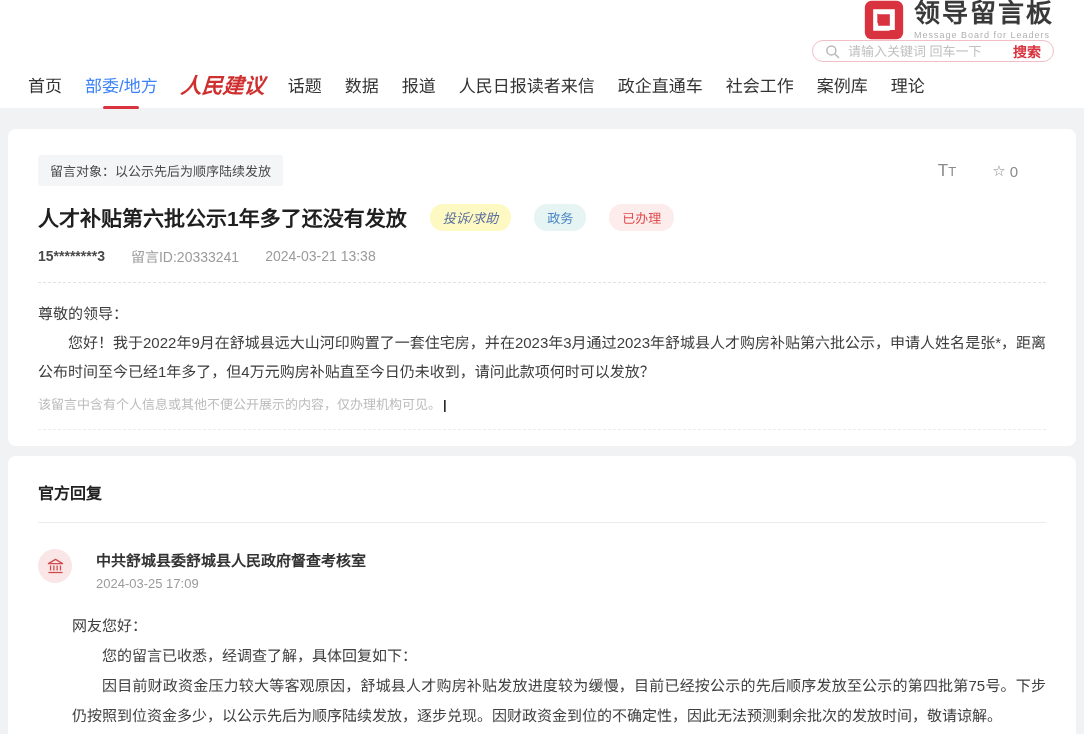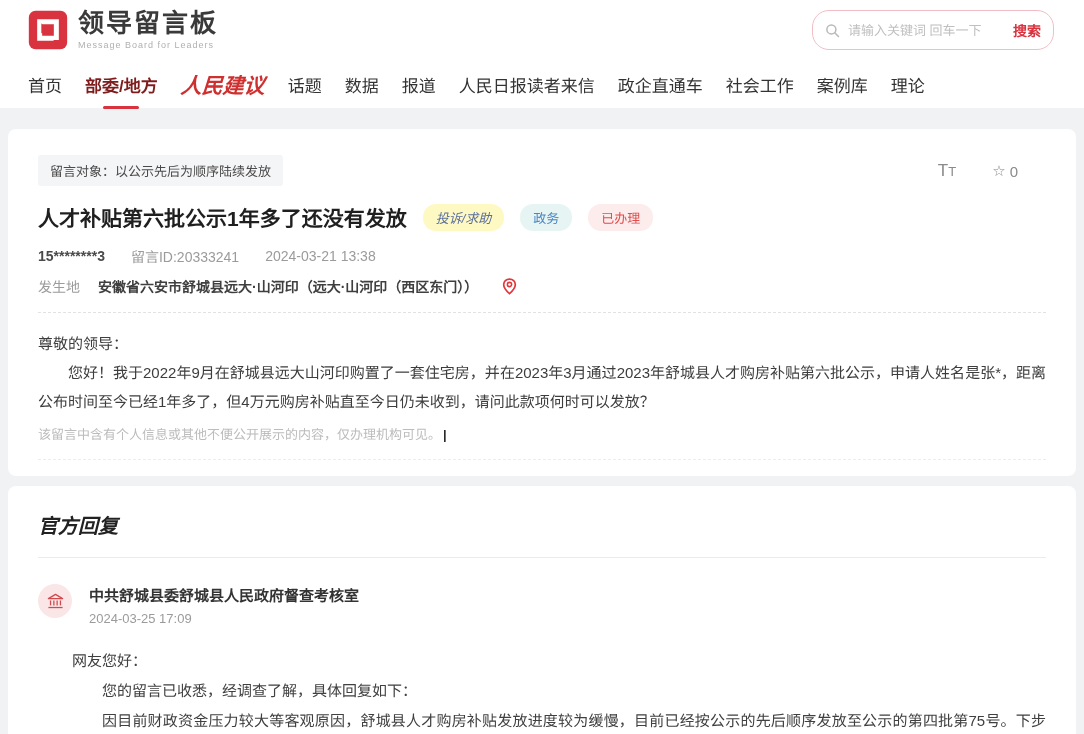--- a/index.html
+++ b/index.html
@@ -5,22 +5,23 @@
   * { margin: 0; padding: 0; box-sizing: border-box; }
   html, body { width: 1084px; height: 734px; overflow: hidden; }
   body {
     font-family: "Liberation Sans", "DejaVu Sans", sans-serif;
     background: #f1f2f4;
     color: #333;
   }
   
   .header {
     height: 60px; background: #fff;
-    display: flex; align-items: center; justify-content: space-between;
+    display: flex; align-items: flex-end; justify-content: space-between;
     padding: 0 30px 0 28px;
+    flex-direction: column;
   }
   .logo { display: flex; align-items: center; gap: 10px; }
   .logo-icon { width: 40px; height: 40px; flex: none; }
   .logo-text .cn { font-size: 26px; font-weight: bold; color: #3a3a3a; letter-spacing: 2px; line-height: 1; }
   .logo-text .en { font-size: 9px; color: #b0b0b0; letter-spacing: 1px; margin-top: 4px; }
   .searchbox {
     width: 242px; height: 40px; border: 1px solid #f2bec6; border-radius: 17px;
     display: flex; align-items: center; padding: 0 12px 0 12px; background: #fff;
   }
   .searchbox input {
@@ -29,21 +30,21 @@
   }
   .searchbox input::placeholder { color: #c0c0c0; }
   .search-btn { color: #d9333f; font-size: 14px; font-weight: bold; background: none; border: none; cursor: pointer; font-family: inherit; }
   .search-glass { margin-right: 8px; display: flex; align-items: center; }
   
   .nav {
     height: 48px; background: #fff; display: flex; align-items: center;
     padding: 0 28px; gap: 23px;
   }
   .nav-item { font-size: 17px; color: #333; text-decoration: none; position: relative; cursor: pointer; white-space: nowrap; }
-  .nav-item.active { color: #7f1d1d; font-weight: bold; }
+  .nav-item.active { color: #3b82f6; font-weight: normal; }
   .nav-item.active::after {
     content: ""; position: absolute; left: 50%; transform: translateX(-50%);
     bottom: -12px; width: 36px; height: 3px; background: #d9333f; border-radius: 2px;
   }
   .nav-item.special {
     color: #cf2f2f; font-weight: bold; font-style: italic;
     font-family: "Liberation Serif", "DejaVu Serif", serif;
     font-size: 21px; transform: skewX(-4deg);
   }
   
@@ -52,43 +53,43 @@
   .card-reply { margin-top: 10px; padding: 24px 30px 30px 30px; min-height: 280px; }
   
   .target-badge {
     display: inline-block; background: #f4f5f7; color: #4a4a4a;
     font-size: 13px; padding: 6px 12px; border-radius: 3px;
   }
   .top-tools { position: absolute; top: 32px; right: 58px; display: flex; align-items: center; gap: 36px; color: #8a8a8a; }
   .tool-font { font-size: 17px; cursor: pointer; }
   .tool-font .small-t { font-size: 13px; }
   .tool-star { font-size: 15px; cursor: pointer; display: flex; align-items: center; gap: 4px; }
-  .title-row { margin-top: 16px; display: flex; align-items: center; gap: 16px; flex-wrap: nowrap; }
+  .title-row { margin-top: 16px; display: flex; align-items: center; gap: 23px; flex-wrap: nowrap; }
   .msg-title { font-size: 21px; font-weight: bold; color: #1f1f1f; }
   .tag { font-size: 13px; padding: 4px 13px; border-radius: 13px; white-space: nowrap; }
   .tag-complaint { background: #fef9c3; color: #5a6f9e; font-style: italic; }
   .tag-gov { background: #e6f5f3; color: #4b86c4; }
   .tag-done { background: #fdecec; color: #e04b4b; }
   .meta-row { margin-top: 14px; display: flex; align-items: center; gap: 26px; font-size: 14px; }
   .meta-user { font-weight: bold; color: #4a4a4a; }
   .meta-gray { color: #9b9b9b; }
   .loc-row { margin-top: 10px; display: flex; align-items: center; gap: 18px; font-size: 14px; }
   .loc-label { color: #9b9b9b; }
   .loc-value { font-weight: bold; color: #3f3f3f; }
   .loc-pin { margin-left: 6px; display: flex; align-items: center; }
   .dashed-sep { border: none; border-top: 1px dashed #e2e2e2; margin-top: 16px; }
   .msg-body { margin-top: 16px; font-size: 15px; color: #3d3d3d; line-height: 29px; text-align: justify; }
   .msg-body .indent { text-indent: 2em; }
   .privacy-note { margin-top: 8px; font-size: 13px; color: #bcbcbc; }
   .cursor-bar { color: #2b2b2b; font-weight: bold; margin-left: 2px; }
   .faint-sep { border: none; border-top: 1px dashed #ededed; margin-top: 16px; }
   
-  .reply-header { font-size: 20px; font-weight: bold; color: #222; font-style: italic; }
+  .reply-header { font-size: 16px; font-weight: bold; color: #222; }
   .solid-sep { border: none; border-top: 1px solid #ebebeb; margin-top: 18px; }
-  .reply-org { margin-top: 26px; display: flex; align-items: flex-start; gap: 17px; }
+  .reply-org { margin-top: 26px; display: flex; align-items: flex-start; gap: 24px; }
   .org-avatar {
     width: 34px; height: 34px; border-radius: 50%; background: #fae6e6;
     display: flex; align-items: center; justify-content: center; flex: none;
   }
   .org-name { font-size: 15px; font-weight: bold; color: #333; line-height: 1.3; padding-top: 2px; }
   .org-date { font-size: 13px; color: #9b9b9b; margin-top: 5px; }
   .reply-content { margin-top: 20px; margin-left: 34px; font-size: 15px; color: #404040; line-height: 30px; text-align: justify; }
   .reply-content .indent { text-indent: 2em; }
 </style>
 </head>
@@ -152,30 +153,20 @@
     <span class="tag tag-gov">政务</span>
     <span class="tag tag-done">已办理</span>
   </div>
 
   <div class="meta-row">
     <span class="meta-user">15********3</span>
     <span class="meta-gray">留言ID:20333241</span>
     <span class="meta-gray">2024-03-21 13:38</span>
   </div>
 
-  <div class="loc-row">
-    <span class="loc-label">发生地</span>
-    <span class="loc-value">安徽省六安市舒城县远大·山河印（远大·山河印（西区东门））</span>
-    <span class="loc-pin">
-      <svg width="15" height="17" viewBox="0 0 20 24">
-        <path d="M10 1.5 C5.3 1.5 1.8 5 1.8 9.4 C1.8 14.6 10 22 10 22 C10 22 18.2 14.6 18.2 9.4 C18.2 5 14.7 1.5 10 1.5 Z" fill="none" stroke="#e0373c" stroke-width="2.4"></path>
-        <circle cx="10" cy="9.2" r="3" fill="none" stroke="#e0373c" stroke-width="2.2"></circle>
-      </svg>
-    </span>
-  </div>
 
   <hr class="dashed-sep">
 
   <div class="msg-body">
     <p>尊敬的领导：</p>
     <p class="indent">您好！我于2022年9月在舒城县远大山河印购置了一套住宅房，并在2023年3月通过2023年舒城县人才购房补贴第六批公示，申请人姓名是张*，距离公布时间至今已经1年多了，但4万元购房补贴直至今日仍未收到，请问此款项何时可以发放？</p>
   </div>
 
   <p class="privacy-note"><span>该留言中含有个人信息或其他不便公开展示的内容，仅办理机构可见。</span><span class="cursor-bar">|</span></p>
 

